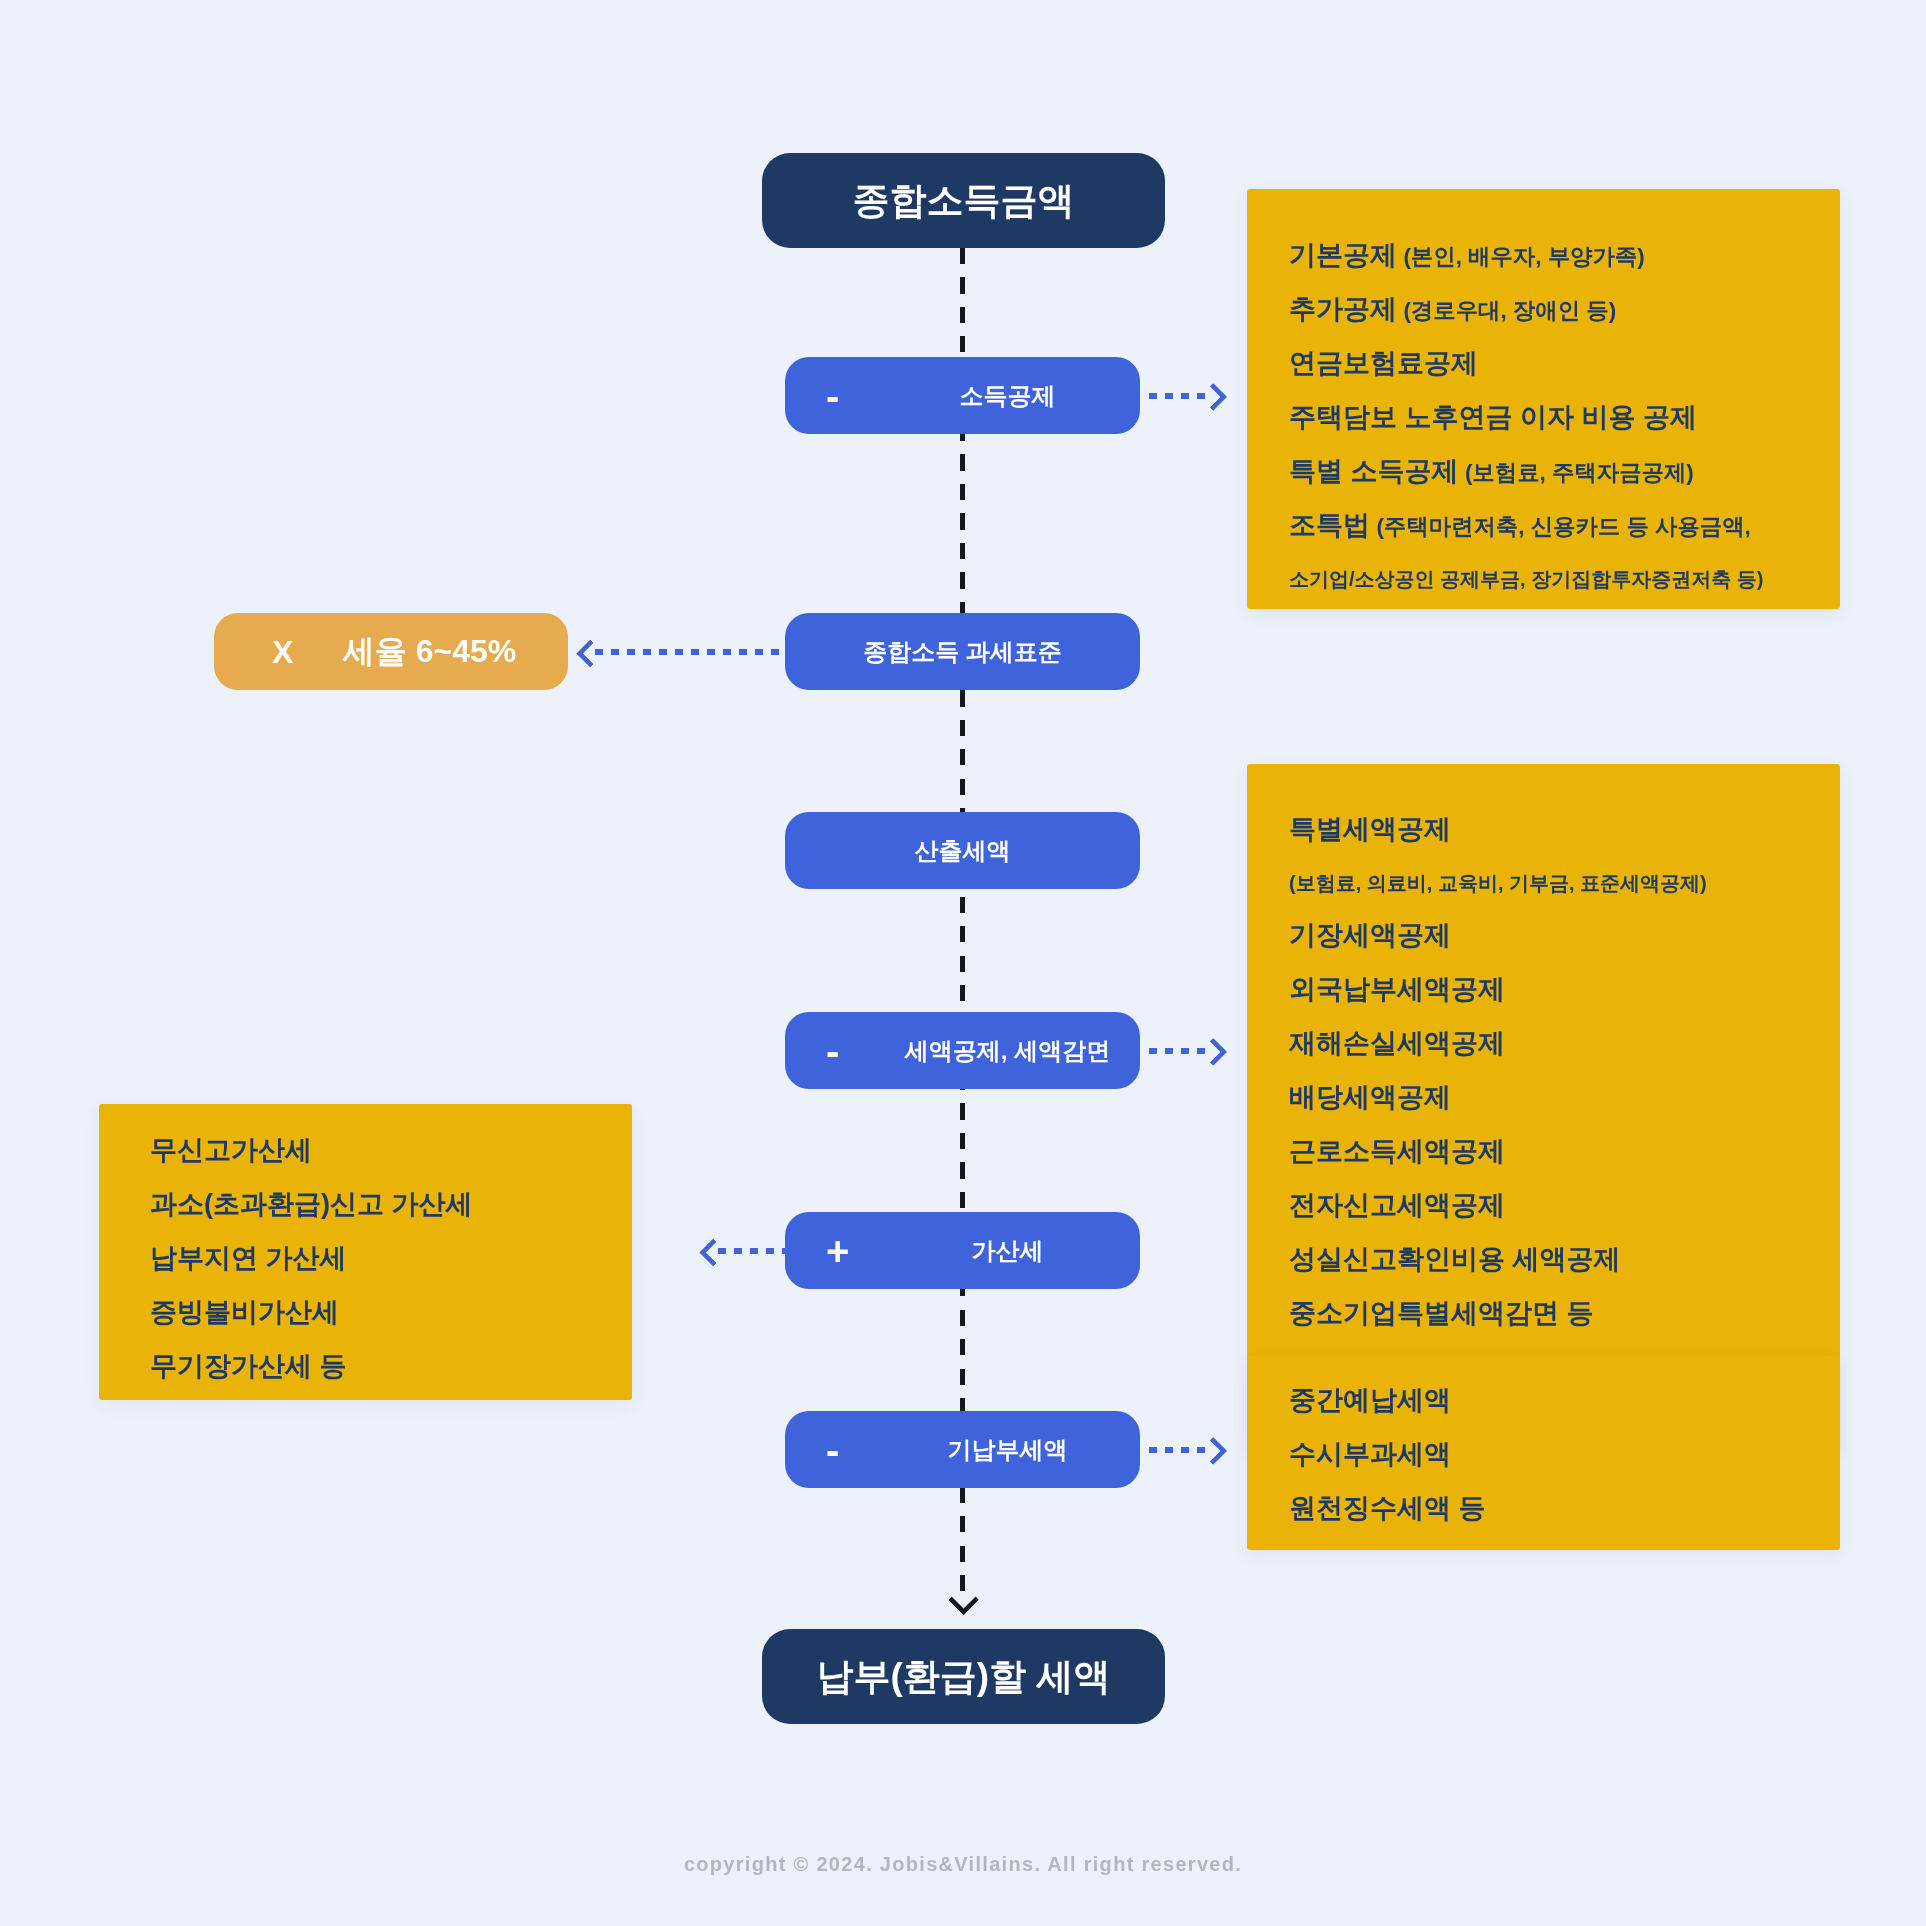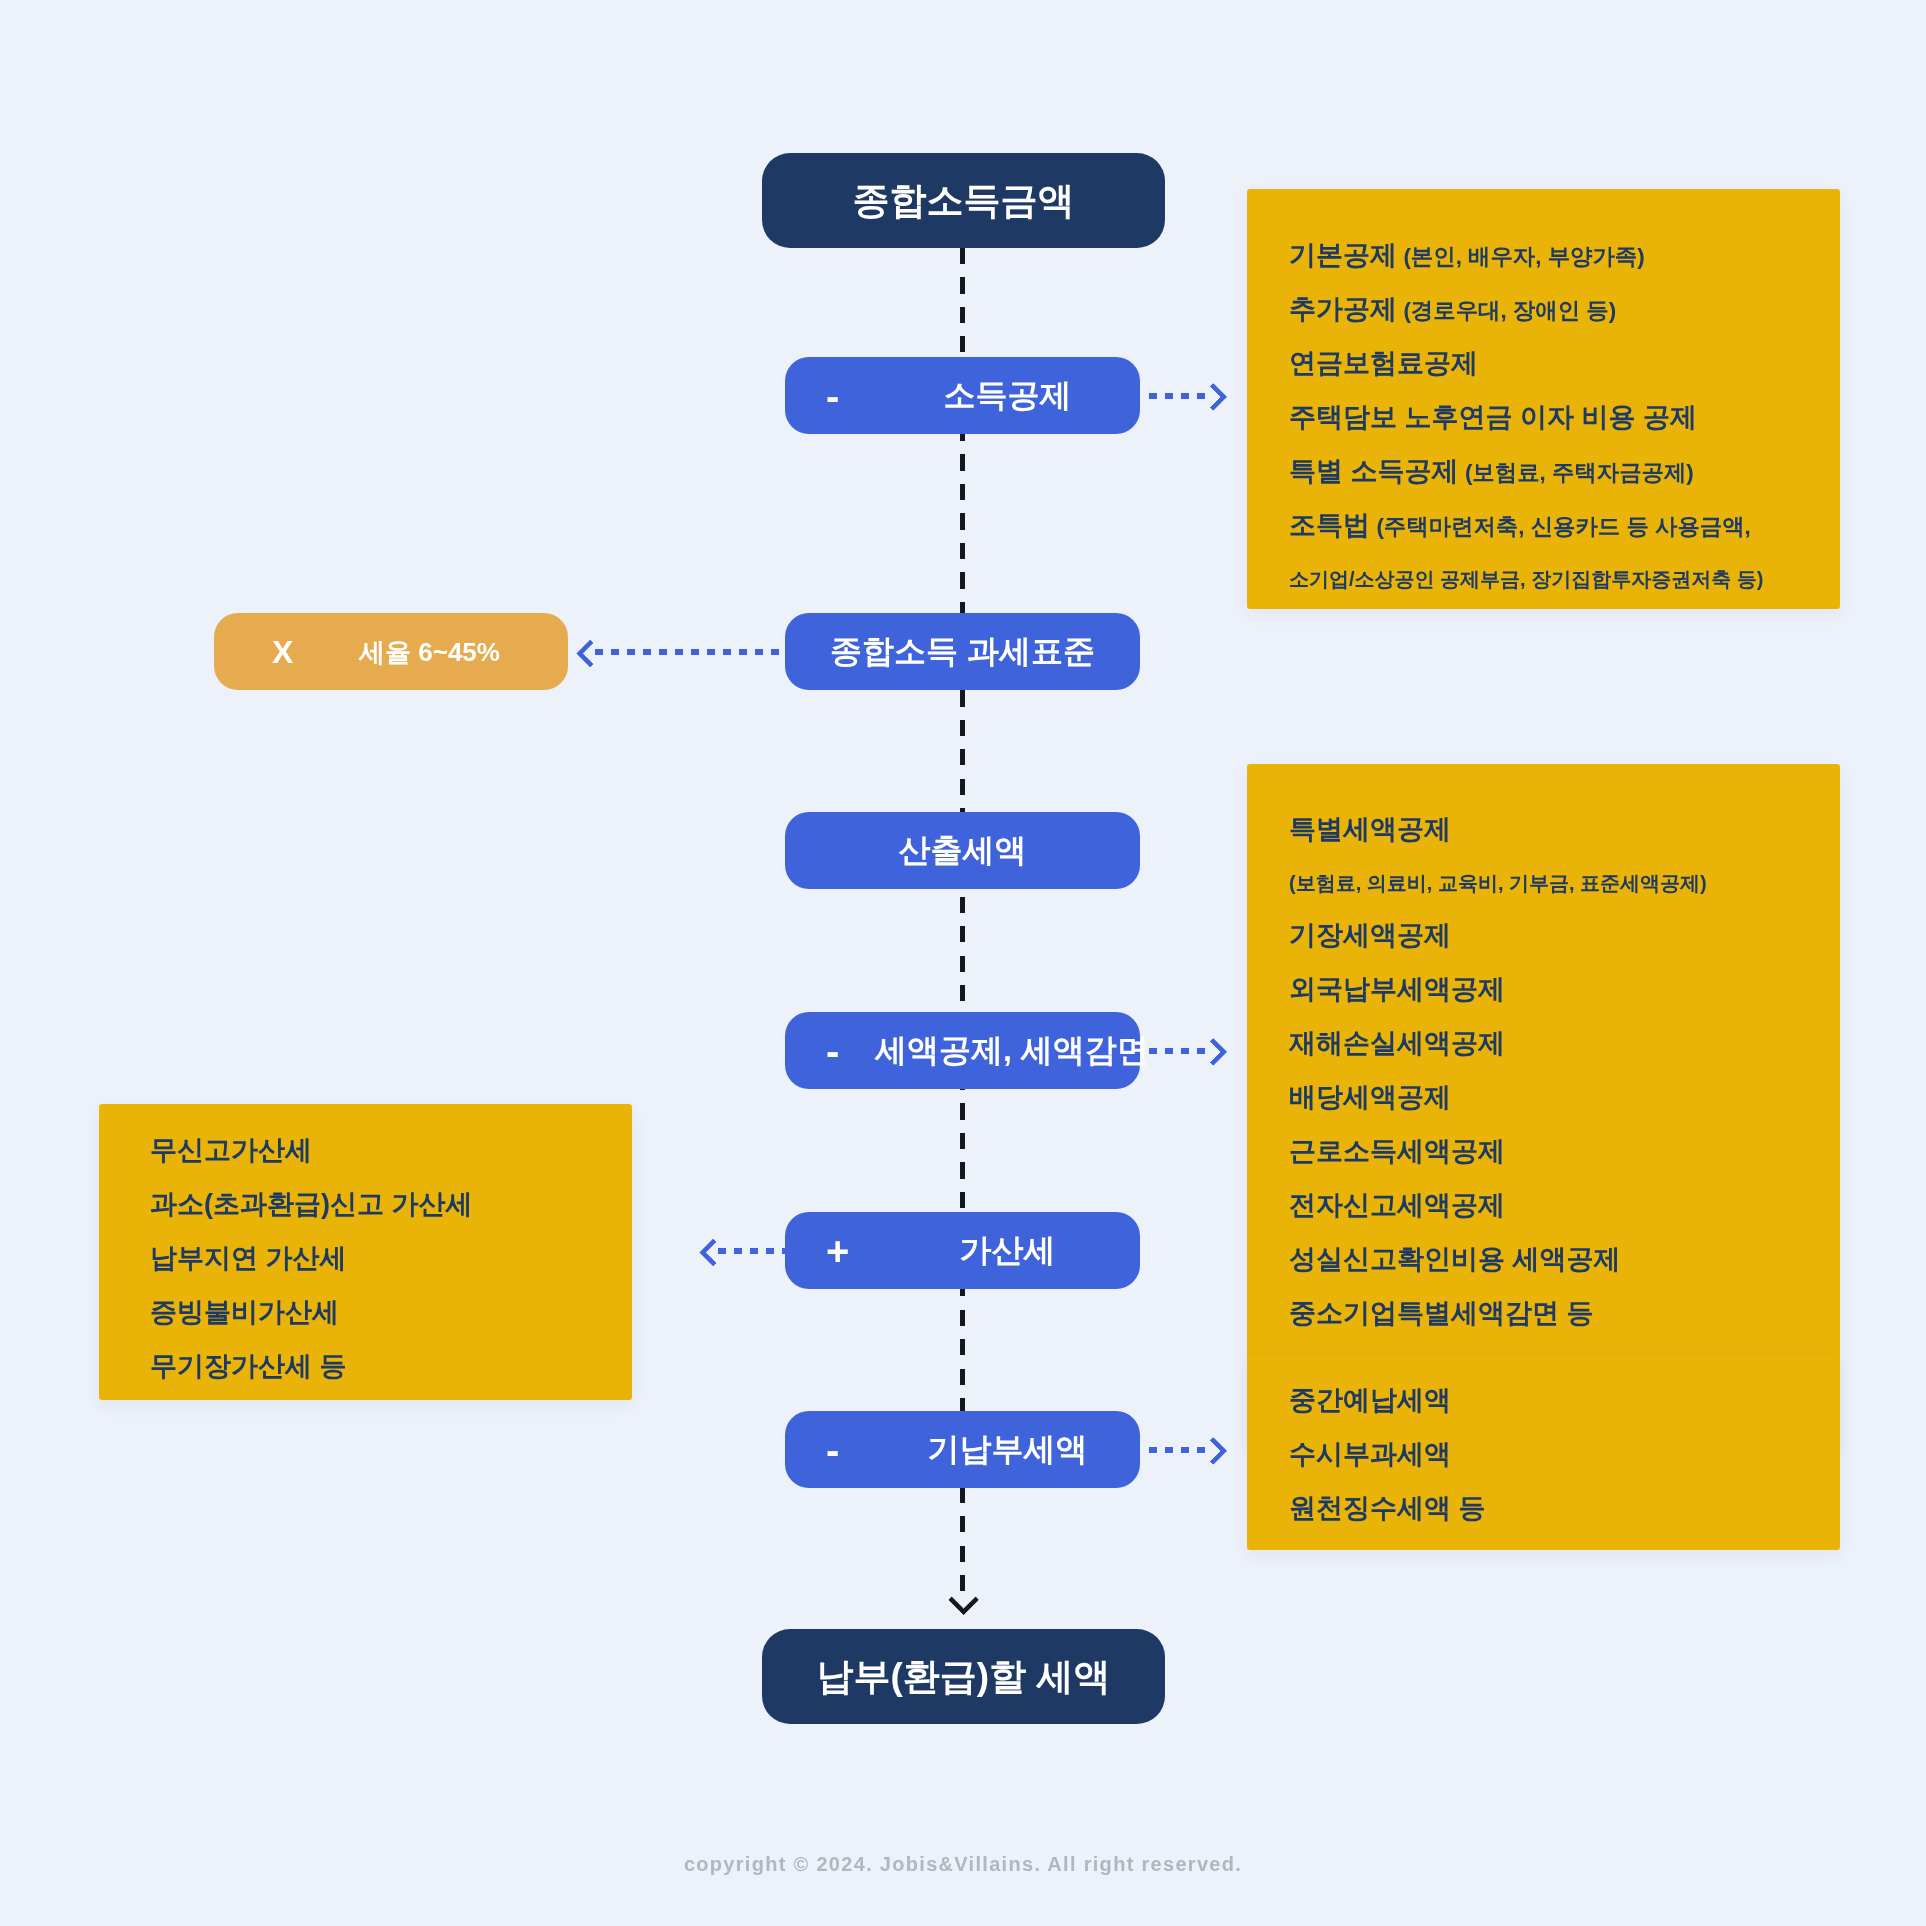--- a/index.html
+++ b/index.html
@@ -18,23 +18,23 @@
   
   .node{position:absolute;display:block;}
   .node .label{position:absolute;left:0;right:0;top:50%;transform:translateY(-50%);
     text-align:center;color:#fff;font-weight:bold;white-space:nowrap;}
   .node .label.offset{left:90px;}
   .node .op{position:absolute;left:41px;top:50%;transform:translateY(-50%);
     color:#fff;font-weight:bold;font-size:40px;line-height:1;}
   .node.dark{left:762px;width:403px;height:95px;background:var(--navy);border-radius:28px;}
   .node.dark .label{font-size:37px;}
   .node.blue{left:785px;width:355px;height:77px;background:var(--blue);border-radius:24px;}
-  .node.blue .label{font-size:32px;}
+  .node.blue .label{font-size:24px;}
   .node.orange{left:214px;width:354px;height:77px;background:var(--orange);border-radius:24px;top:613px;}
-  .node.orange .label{font-size:26px;}
+  .node.orange .label{font-size:32px;}
   .node.orange .label.offset{left:77px;}
   .node.orange .op{left:58px;font-size:32px;}
 
   
   .vline{position:absolute;left:960px;top:248px;width:5.1px;height:1346px;z-index:0;
     background:repeating-linear-gradient(180deg,var(--line) 0 16px,transparent 16px 29.5px);}
   .node,.panel{z-index:2;}
   .chev{position:absolute;width:15.4px;height:15.4px;border-top:5.1px solid var(--blue);
     border-right:5.1px solid var(--blue);border-radius:1.3px;z-index:1;}
   .chev.right{transform:rotate(45deg);}

